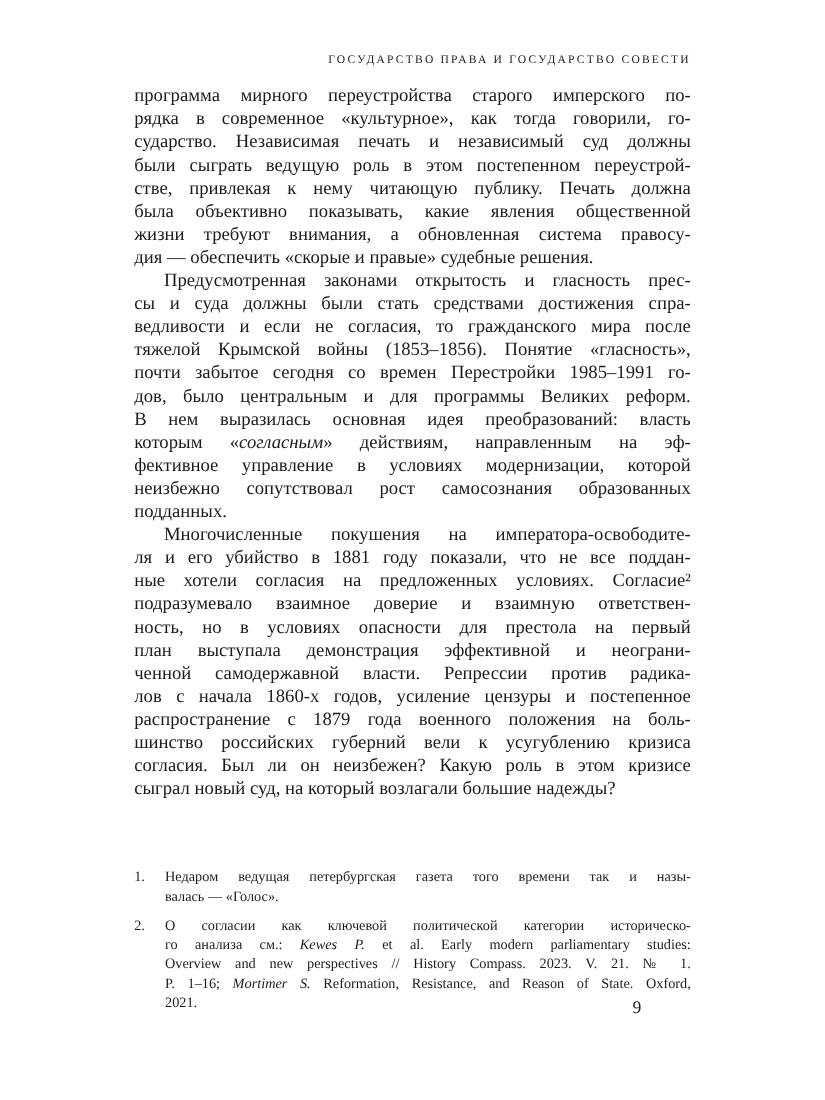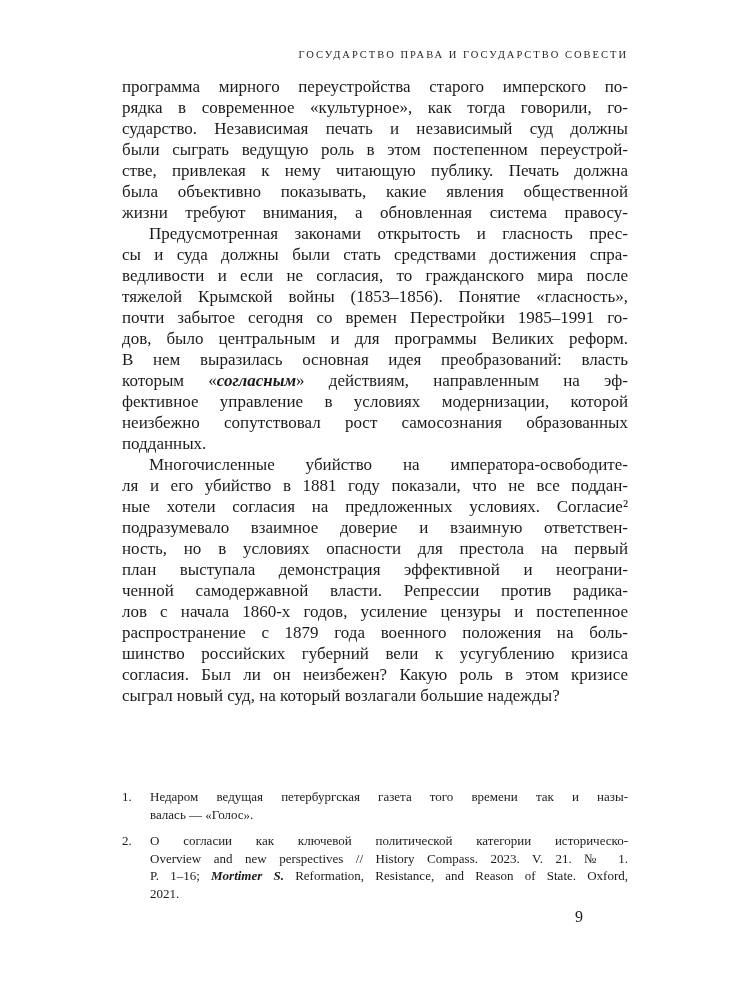--- a/index.html
+++ b/index.html
@@ -67,53 +67,54 @@
     text-align: left;
     text-align-last: auto;
   }
   .page-number {
     position: absolute;
     top: 908px; left: 122px; width: 506px;
     padding-right: 45px;
     text-align: right;
     font-size: 16px;
   }
-  i { font-style: italic; font-weight: bold; }
+  i { font-style: italic; }
 </style>
 </head>
 <body>
 
 <div class="page">
   <div class="running-head">ГОСУДАРСТВО ПРАВА И ГОСУДАРСТВО СОВЕСТИ</div>
 
   <div class="body-text">
       <div>
         <div class="line">программа мирного переустройства старого имперского по-</div>
         <div class="line">рядка в современное «культурное», как тогда говорили, го-</div>
         <div class="line">сударство. Независимая печать и независимый суд должны</div>
         <div class="line">были сыграть ведущую роль в этом постепенном переустрой-</div>
         <div class="line">стве, привлекая к нему читающую публику. Печать должна</div>
         <div class="line">была объективно показывать, какие явления общественной</div>
         <div class="line">жизни требуют внимания, а обновленная система правосу-</div>
+        <div class="line last">дия — обеспечить «скорые и правые» судебные решения.</div>
       </div>
       <div>
         <div class="line indent">Предусмотренная законами открытость и гласность прес-</div>
         <div class="line">сы и суда должны были стать средствами достижения спра-</div>
         <div class="line">ведливости и если не согласия, то гражданского мира после</div>
         <div class="line">тяжелой Крымской войны (1853–1856). Понятие «гласность»,</div>
         <div class="line">почти забытое сегодня со времен Перестройки 1985–1991 го-</div>
         <div class="line">дов, было центральным и для программы Великих реформ.</div>
         <div class="line">В нем выразилась основная идея преобразований: власть</div>
         <div class="line">которым «<i>согласным</i>» действиям, направленным на эф-</div>
         <div class="line">фективное управление в условиях модернизации, которой</div>
         <div class="line">неизбежно сопутствовал рост самосознания образованных</div>
         <div class="line last">подданных.</div>
       </div>
       <div>
-        <div class="line indent">Многочисленные убийство на императора-освободите-</div>
+        <div class="line indent">Многочисленные покушения на императора-освободите-</div>
         <div class="line">ля и его убийство в 1881 году показали, что не все поддан-</div>
         <div class="line">ные хотели согласия на предложенных условиях. Согласие²</div>
         <div class="line">подразумевало взаимное доверие и взаимную ответствен-</div>
         <div class="line">ность, но в условиях опасности для престола на первый</div>
         <div class="line">план выступала демонстрация эффективной и неограни-</div>
         <div class="line">ченной самодержавной власти. Репрессии против радика-</div>
         <div class="line">лов с начала 1860-х годов, усиление цензуры и постепенное</div>
         <div class="line">распространение с 1879 года военного положения на боль-</div>
         <div class="line">шинство российских губерний вели к усугублению кризиса</div>
         <div class="line">согласия. Был ли он неизбежен? Какую роль в этом кризисе</div>
@@ -123,20 +124,21 @@
 
   <div class="footnotes">
       <div class="footnote">
         <span class="fn-marker">1.</span>
         <div class="fn-line">Недаром ведущая петербургская газета того времени так и назы-</div>
         <div class="fn-line last">валась — «Голос».</div>
       </div>
       <div class="footnote">
         <span class="fn-marker">2.</span>
         <div class="fn-line">О согласии как ключевой политической категории историческо-</div>
+        <div class="fn-line">го анализа см.: <i>Kewes P.</i> et al. Early modern parliamentary studies:</div>
         <div class="fn-line">Overview and new perspectives // History Compass. 2023. V. 21. № 1.</div>
         <div class="fn-line">P. 1–16; <i>Mortimer S.</i> Reformation, Resistance, and Reason of State. Oxford,</div>
         <div class="fn-line last">2021.</div>
       </div>
     </div>
 
   <div class="page-number">9</div>
 </div>
 
 </body></html>

